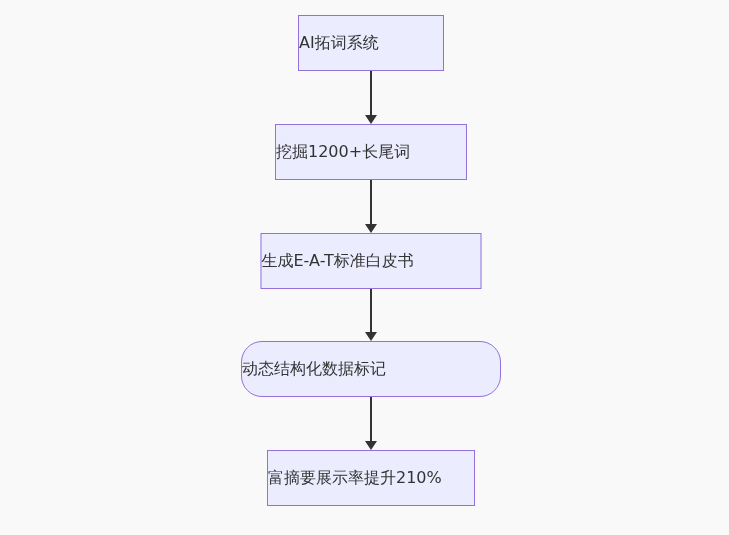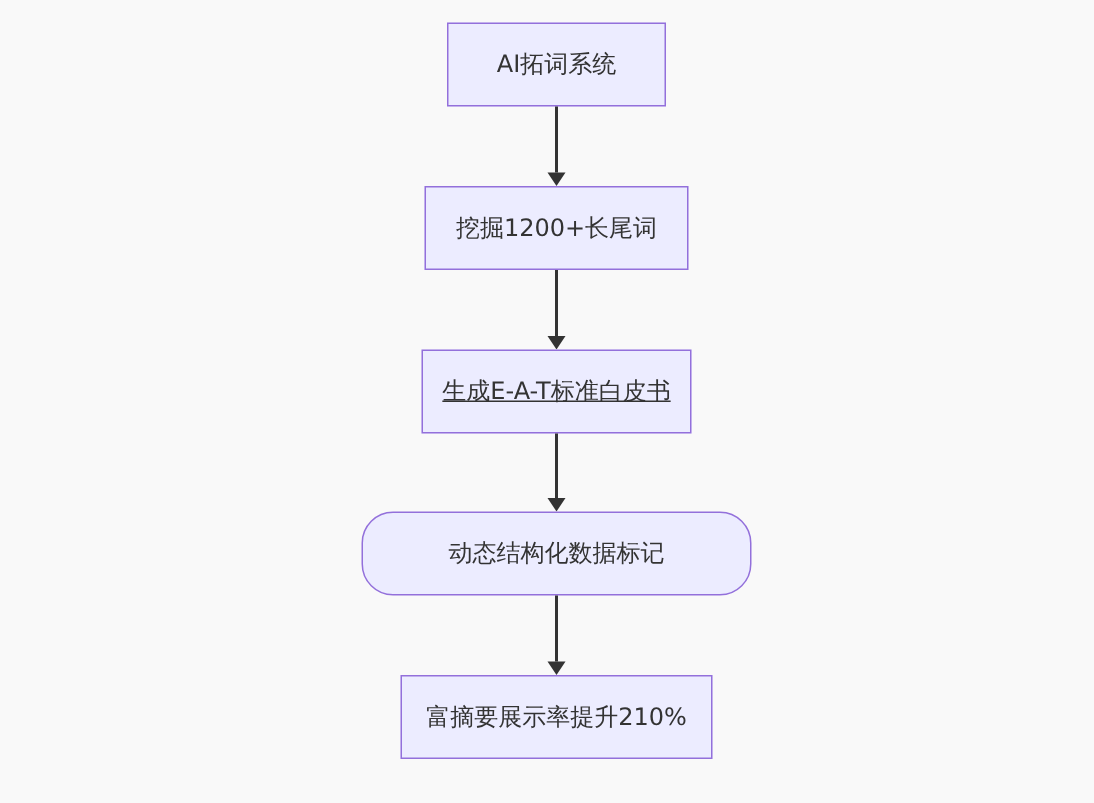--- a/index.html
+++ b/index.html
@@ -21,28 +21,27 @@
   .node {
     position: absolute;
     left: 371px;
     transform: translateX(-50%);
     height: 56px;
     box-sizing: border-box;
     background: #ececff;
     border: 1px solid #9370db;
     display: flex;
     align-items: center;
-    justify-content: center;
     font-size: 16px;
     color: #333333;
     white-space: nowrap;
   }
   .node-0 { top: 15px;  width: 146px; }
-  .node-1 { top: 124px; width: 176px; }
-  .node-2 { top: 233px; width: 180px; text-decoration: underline; }
+  .node-1 { top: 124px; width: 192px; }
+  .node-2 { top: 233px; width: 221px; }
   .node-3 { top: 341px; width: 260px; border-radius: 21px; }
   .node-4 { top: 450px; width: 208px; }
 
   .arrow {
     position: absolute;
     left: 371px;
     transform: translateX(-50%);
     width: 12px;
     display: flex;
     flex-direction: column;

